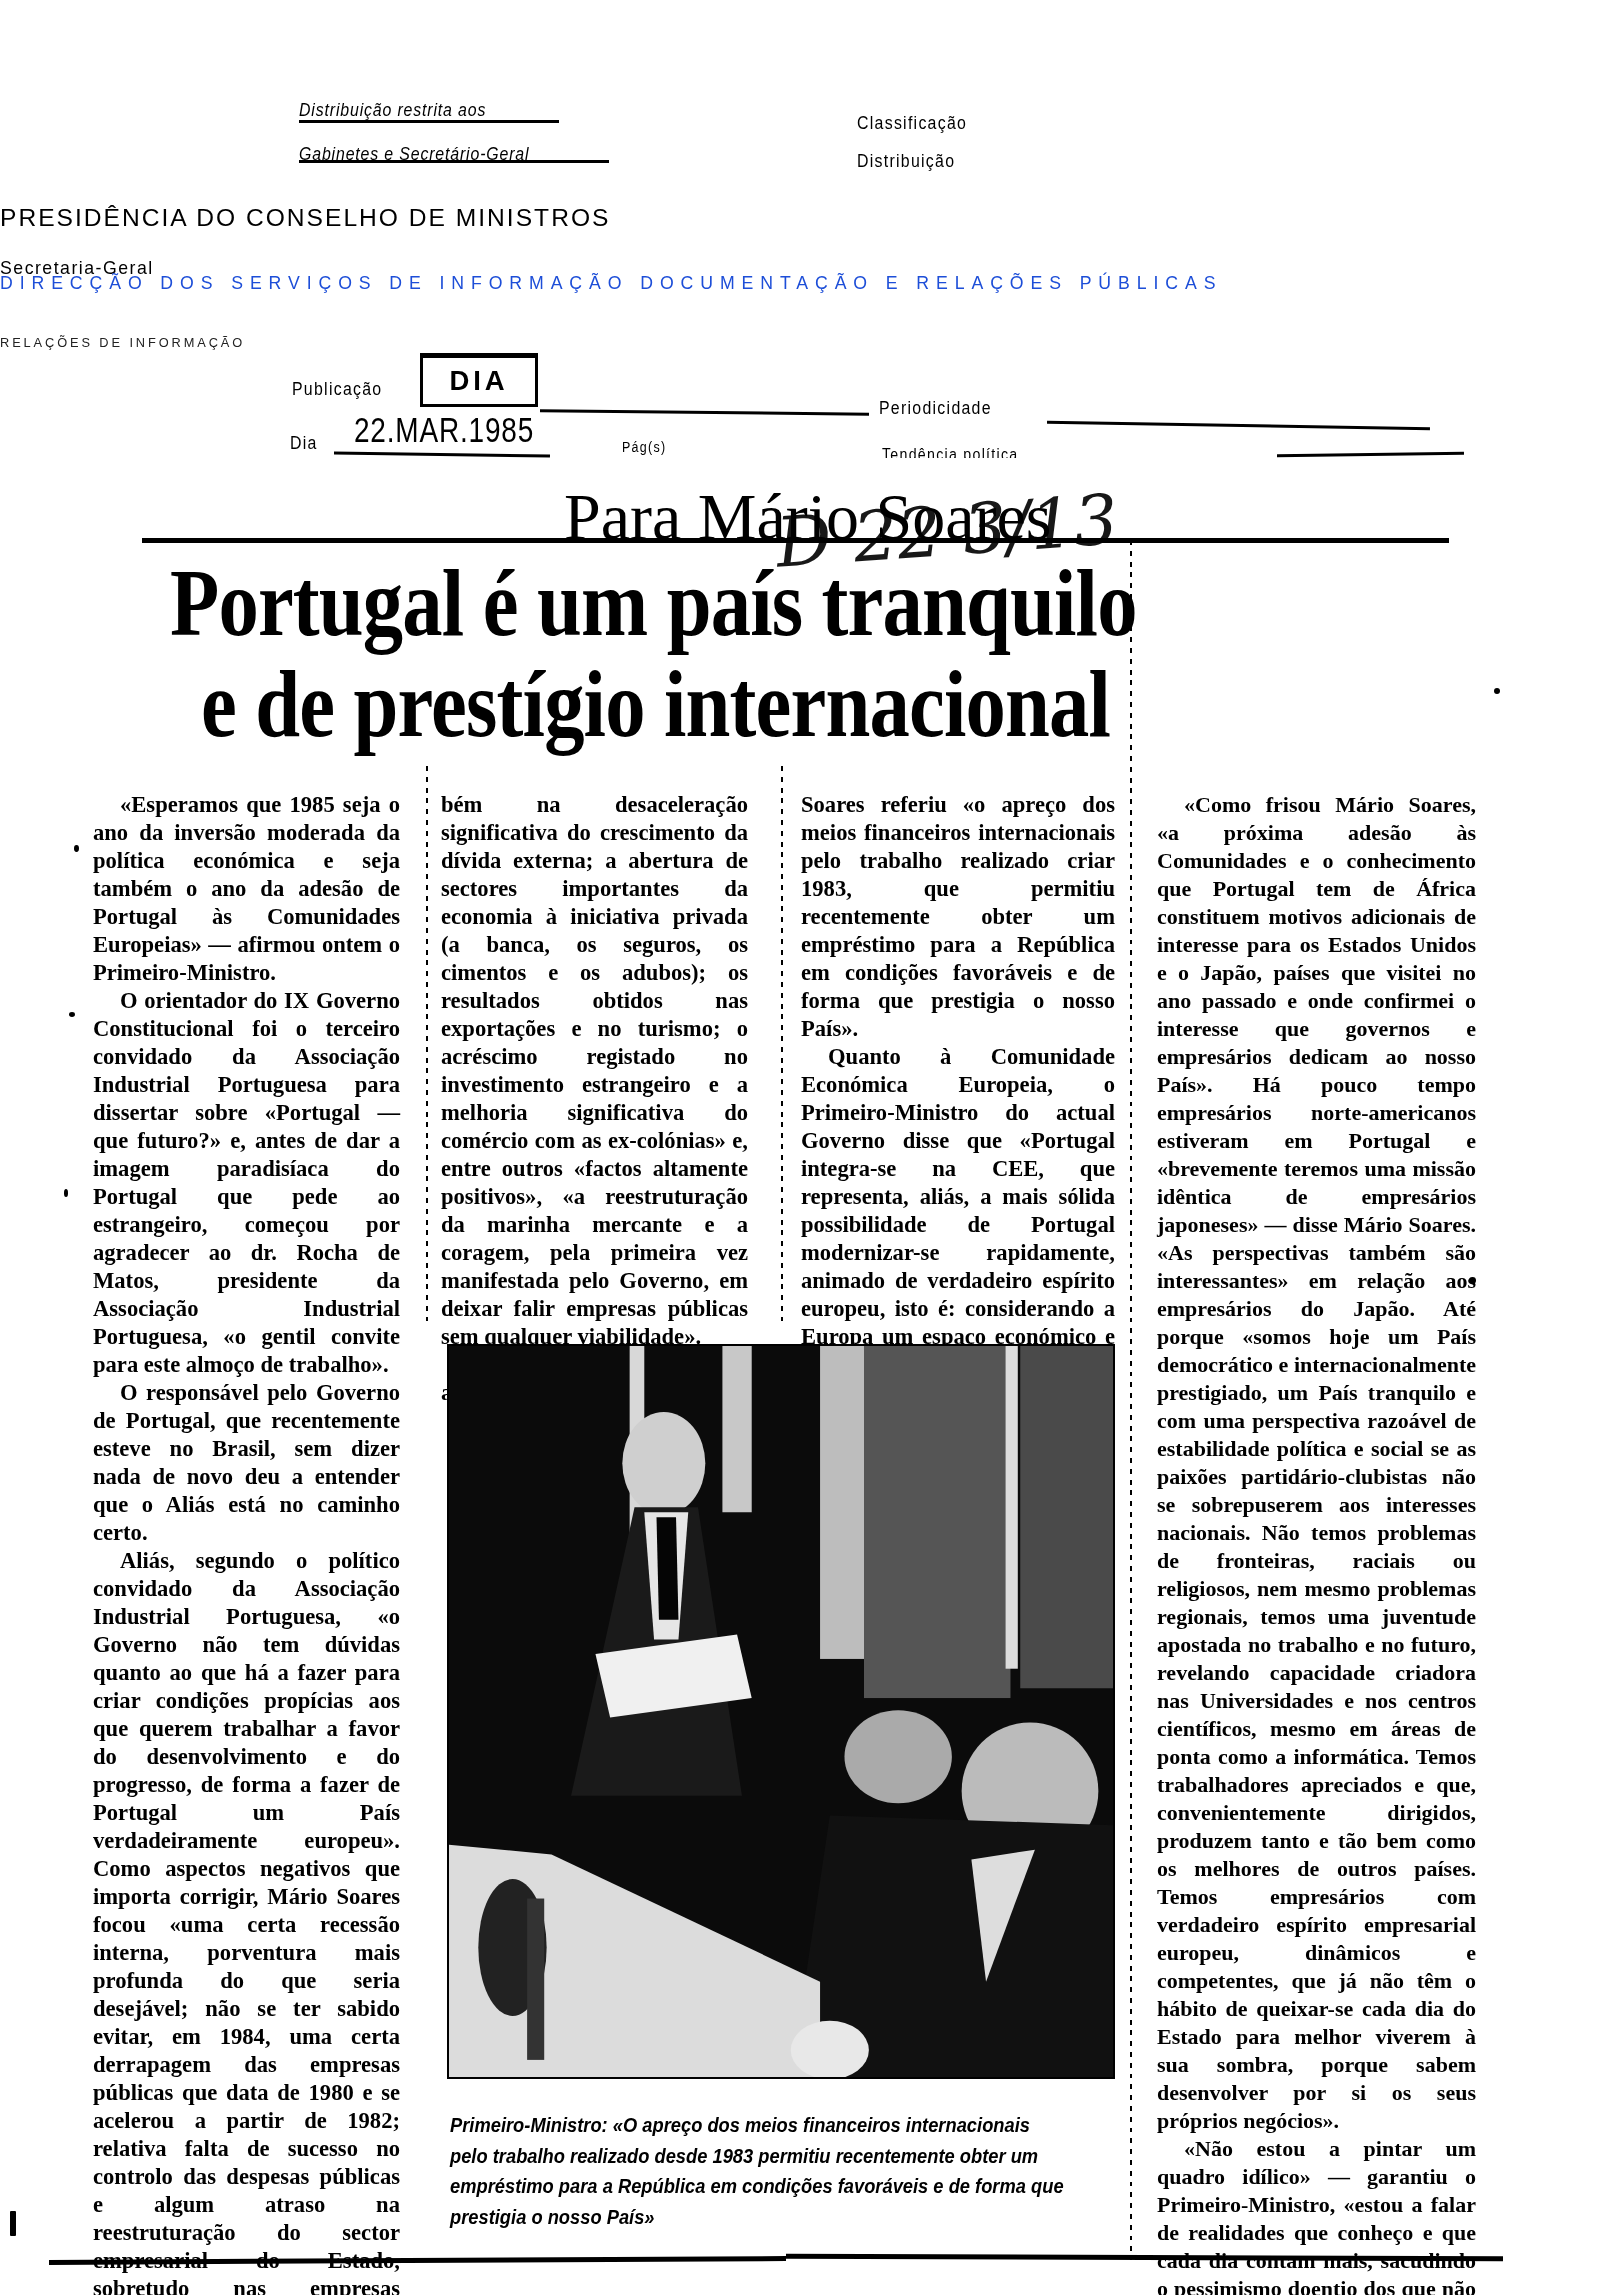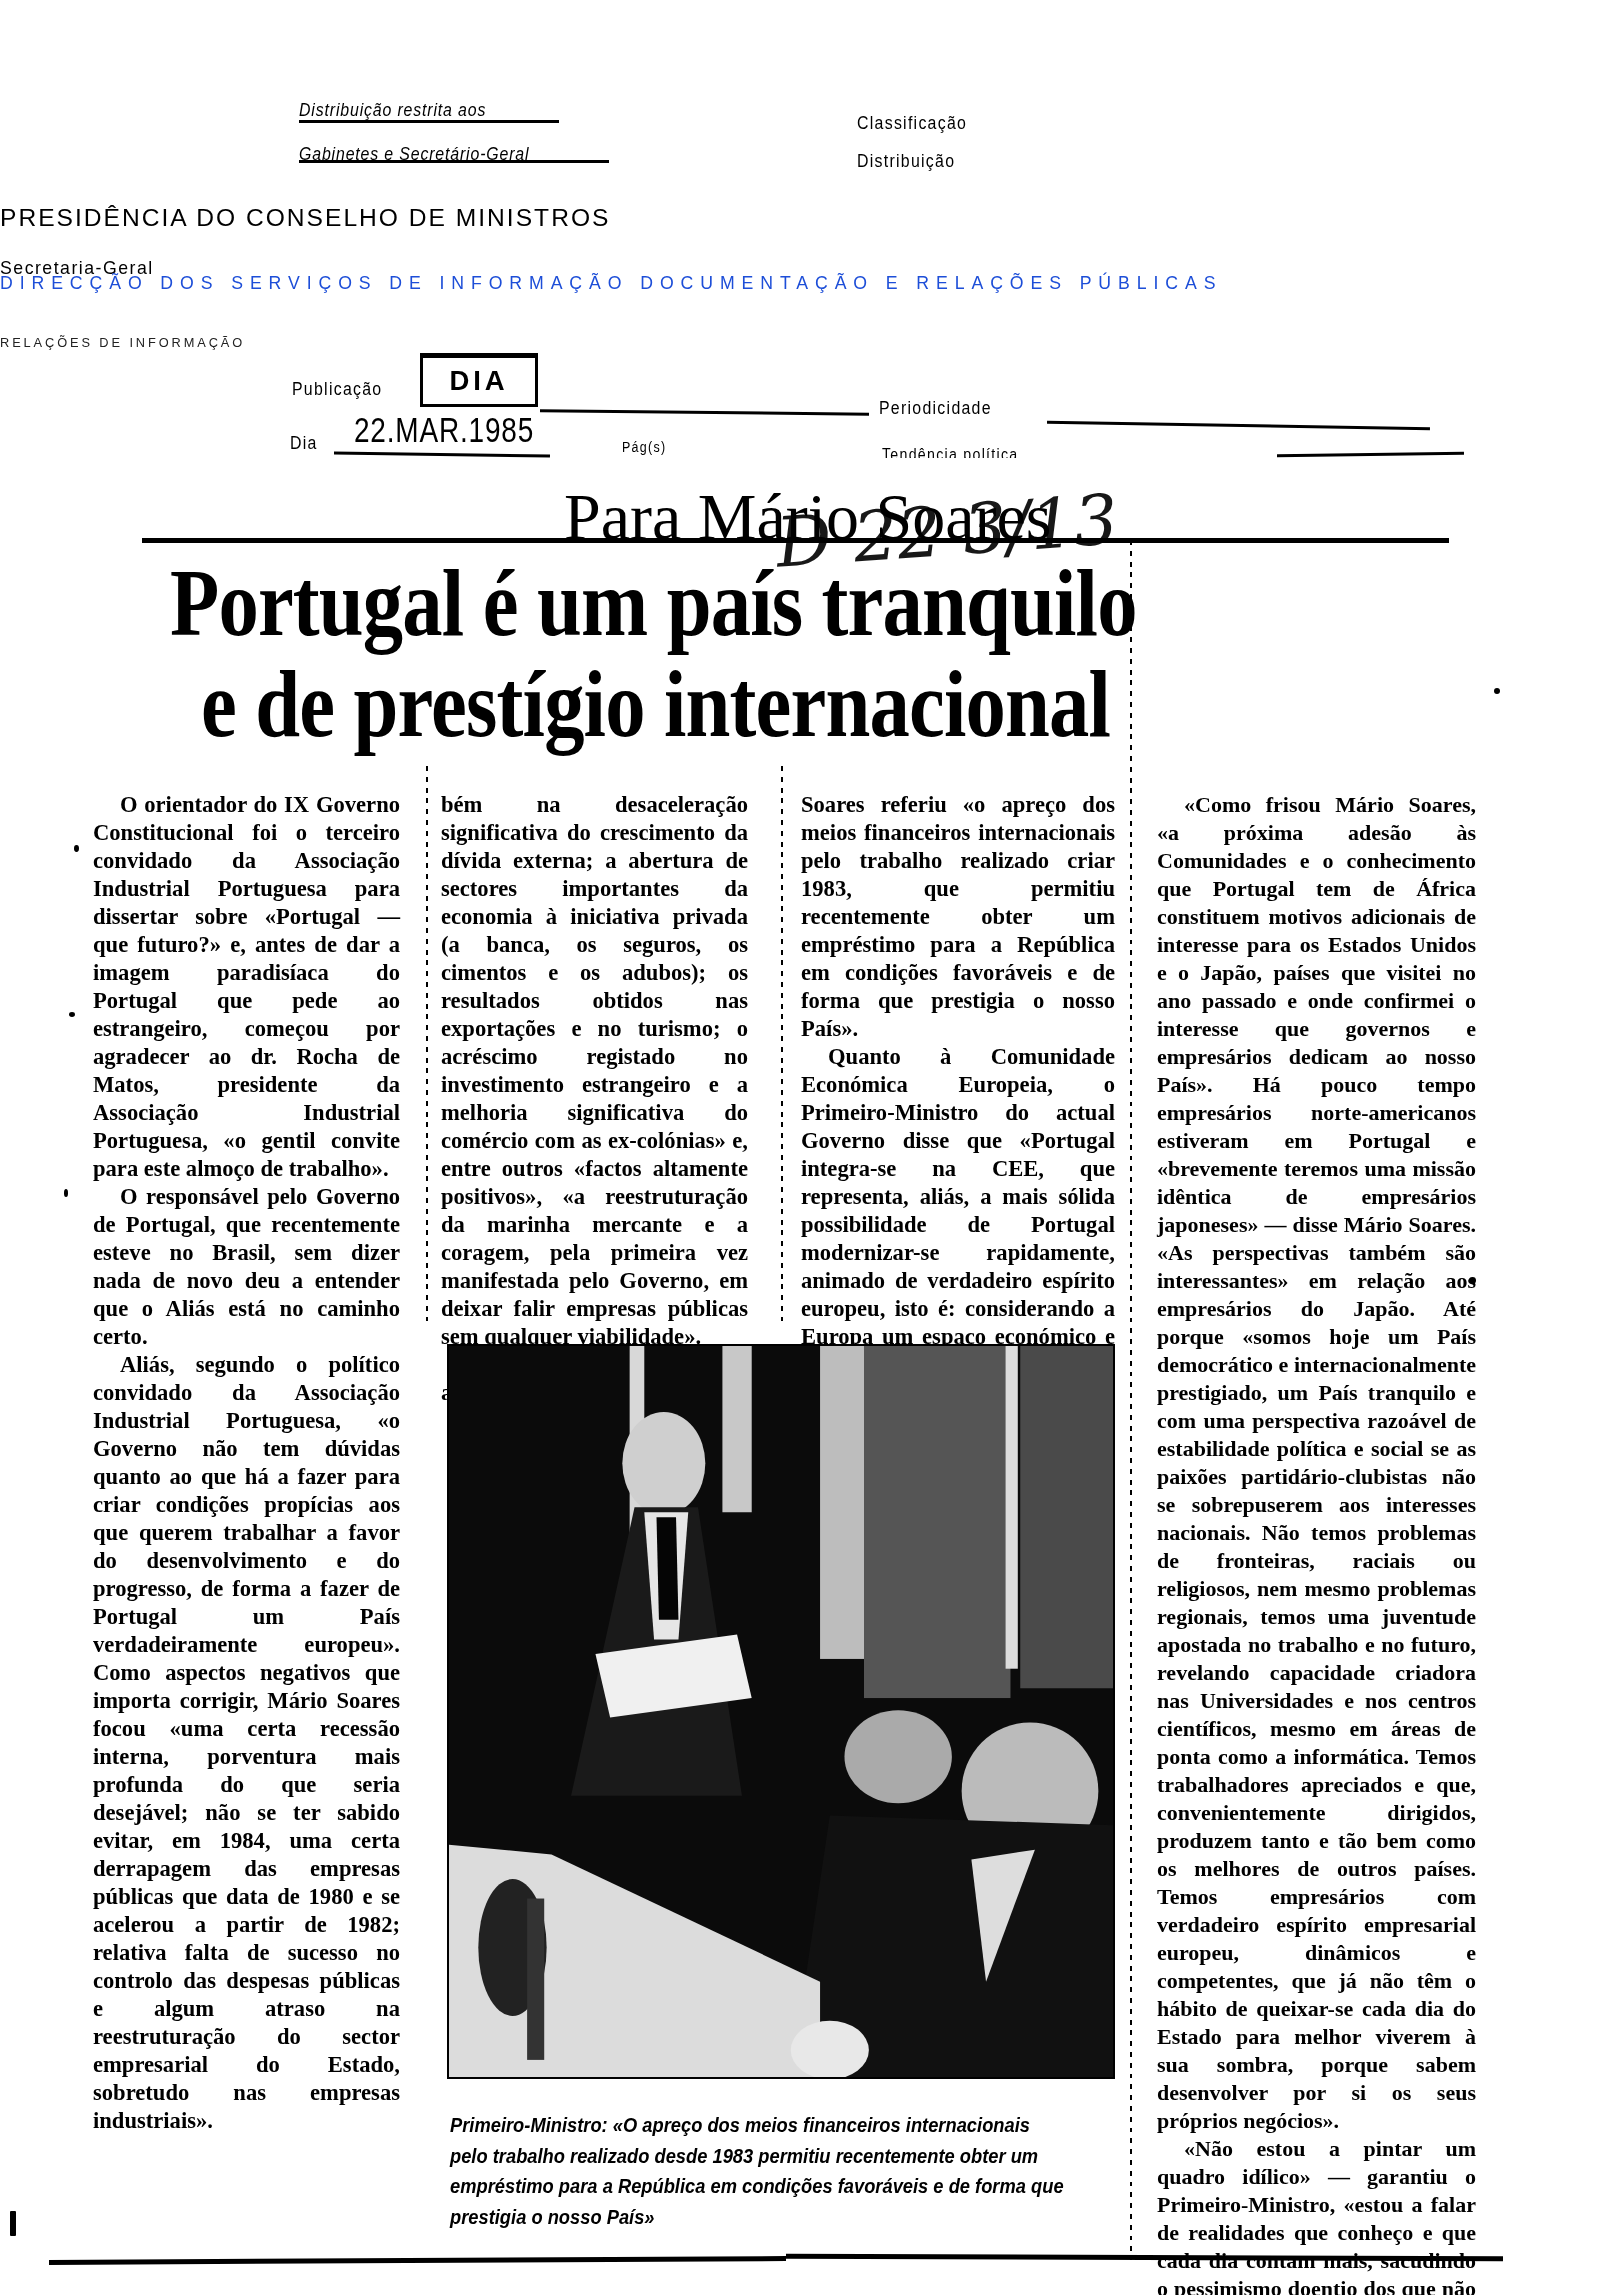--- a/index.html
+++ b/index.html
@@ -87,20 +87,21 @@
 <div class="rule-top"></div>
 
 <h1 class="headline hl-1">Portugal é um país tranquilo</h1>
 <h1 class="headline hl-2">e de prestígio internacional</h1>
 
 <div class="col-divider" style="left:426px;top:766px;height:555px;"></div>
 <div class="col-divider" style="left:781px;top:766px;height:555px;"></div>
 <div class="col-divider" style="left:1130px;top:540px;height:1720px;"></div>
 
 <div class="col col-1">
+  <p>«Esperamos que 1985 seja o ano da inversão moderada da política económica e seja também o ano da adesão de Portugal às Comunidades Europeias» — afirmou ontem o Primeiro-Ministro.</p>
   <p>O orientador do IX Governo Constitucional foi o terceiro convidado da Associação Industrial Portuguesa para dissertar sobre «Portugal — que futuro?» e, antes de dar a imagem paradisíaca do Portugal que pede ao estrangeiro, começou por agradecer ao dr. Rocha de Matos, presidente da Associação Industrial Portuguesa, «o gentil convite para este almoço de trabalho».</p>
   <p>O responsável pelo Governo de Portugal, que recentemente esteve no Brasil, sem dizer nada de novo deu a entender que o Aliás está no caminho certo.</p>
   <p>Aliás, segundo o político convidado da Associação Industrial Portuguesa, «o Governo não tem dúvidas quanto ao que há a fazer para criar condições propícias aos que querem trabalhar a favor do desenvolvimento e do progresso, de forma a fazer de Portugal um País verdadeiramente europeu». Como aspectos negativos que importa corrigir, Mário Soares focou «uma certa recessão interna, porventura mais profunda do que seria desejável; não se ter sabido evitar, em 1984, uma certa derrapagem das empresas públicas que data de 1980 e se acelerou a partir de 1982; relativa falta de sucesso no controlo das despesas públicas e algum atraso na reestruturação do sector empresarial do Estado, sobretudo nas empresas industriais».</p>
 
 </div>
 
 <div class="col col-2">
   <p class="noindent">bém na desaceleração significativa do crescimento da dívida externa; a abertura de sectores importantes da economia à iniciativa privada (a banca, os seguros, os cimentos e os adubos); os resultados obtidos nas exportações e no turismo; o acréscimo registado no investimento estrangeiro e a melhoria significativa do comércio com as ex-colónias» e, entre outros «factos altamente positivos», «a reestruturação da marinha mercante e a coragem, pela primeira vez manifestada pelo Governo, em deixar falir empresas públicas sem qualquer viabilidade».</p>
   <p>Ainda no âmbito dos «factos altamente positivos», Mário</p>
 </div>

